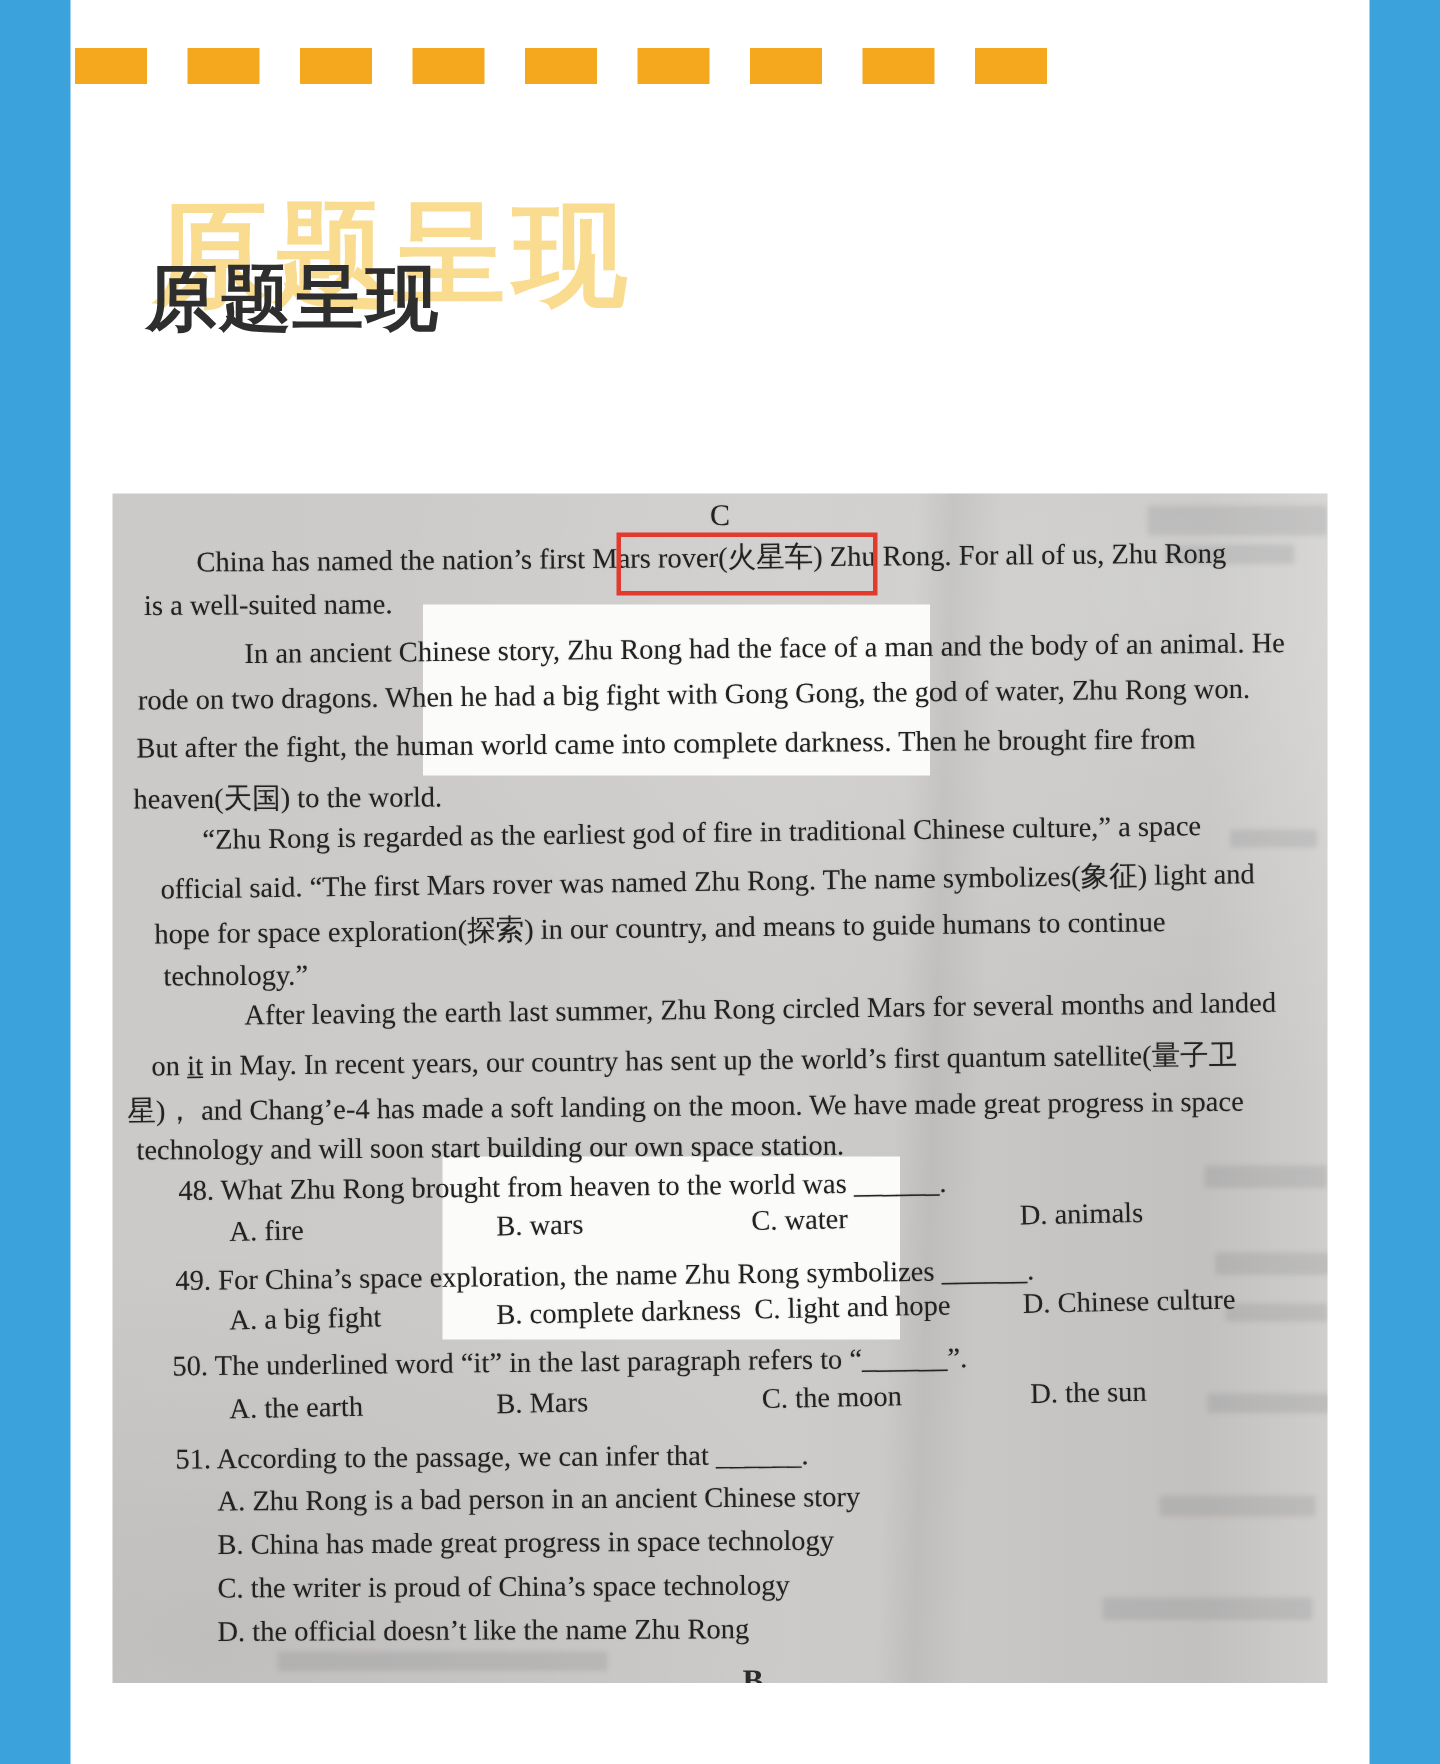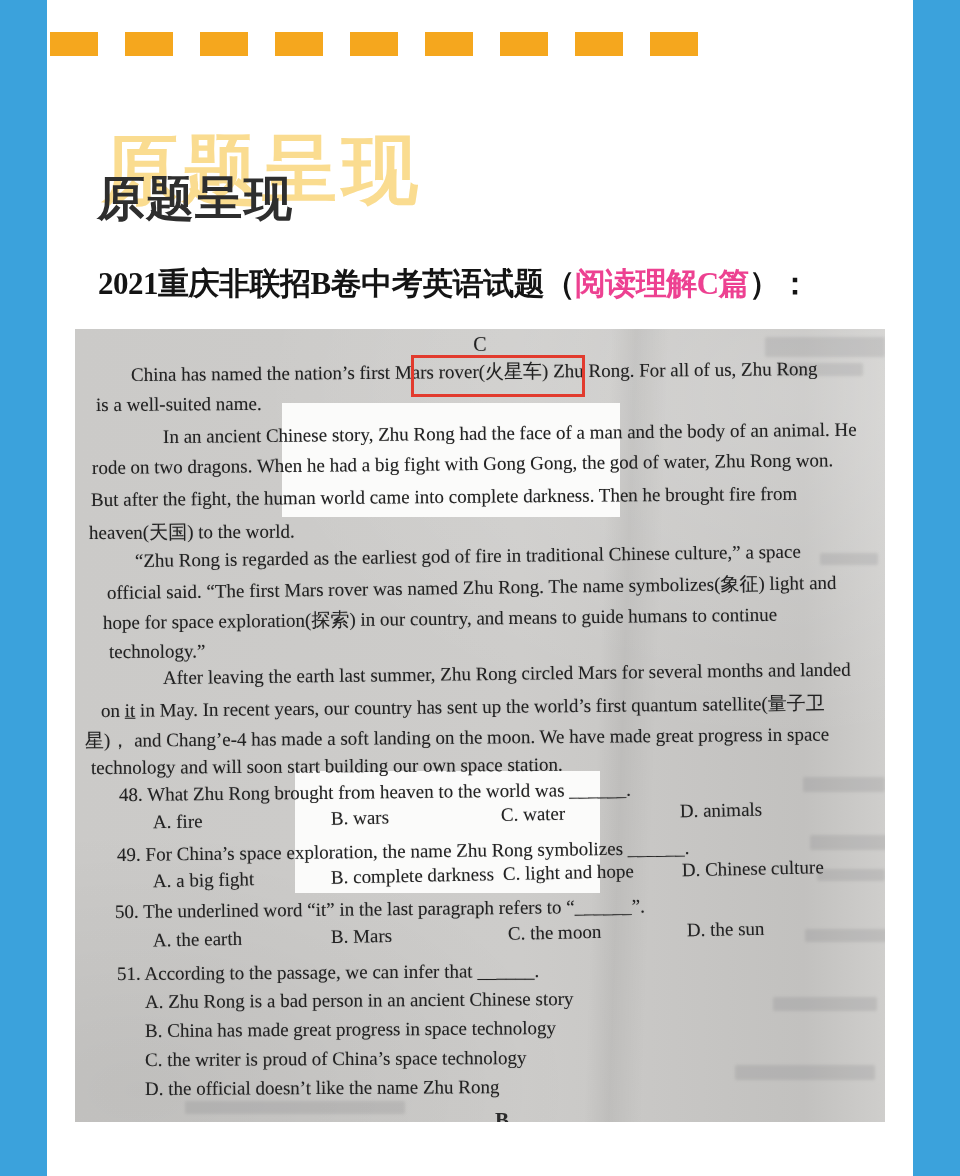--- a/index.html
+++ b/index.html
@@ -73,23 +73,20 @@
     <div class="dash"></div>
     <div class="dash"></div>
     <div class="dash"></div>
     <div class="dash"></div>
     <div class="dash"></div>
   </div>
 
   <div class="headline-echo">原题呈现</div>
   <h1 class="headline">原题呈现</h1>
 
-  <div class="source-line">
-    <span>2021重庆非联招B卷中考英语试题（</span><span class="hl">阅读理解C篇</span><span>）：</span>
-  </div>
 
   <div class="scan">
 
     <div class="smudge" style="left:690px;top:8px;width:120px;height:20px;"></div>
     <div class="smudge" style="left:702px;top:34px;width:86px;height:13px;"></div>
     <div class="smudge" style="left:745px;top:224px;width:58px;height:12px;"></div>
     <div class="smudge" style="left:728px;top:448px;width:82px;height:15px;"></div>
     <div class="smudge" style="left:735px;top:506px;width:90px;height:15px;"></div>
     <div class="smudge" style="left:742px;top:540px;width:68px;height:12px;"></div>
     <div class="smudge" style="left:730px;top:600px;width:96px;height:13px;"></div>

